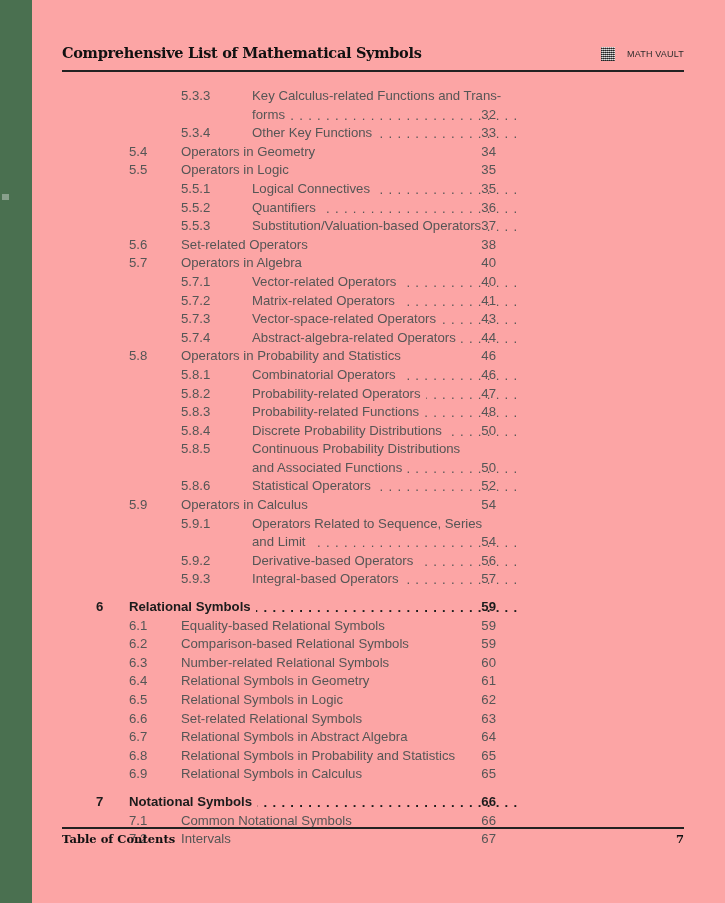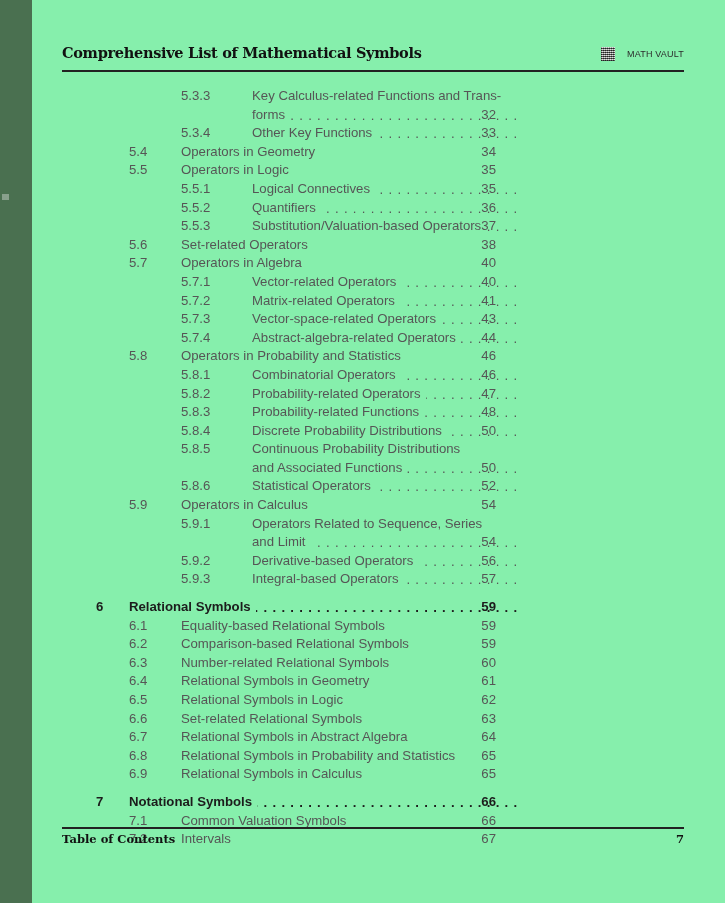--- a/index.html
+++ b/index.html
@@ -10,21 +10,21 @@
     width: 725px;
     height: 903px;
     background: #ffffff;
     font-family: "Liberation Sans", sans-serif;
     overflow: hidden;
     position: relative;
   }
   #page {
     position: absolute;
     inset: 0;
-    background: #86efac;
+    background: #fca5a5;
   }
   .edge-strip {
     position: absolute;
     left: 0;
     top: 0;
     width: 32px;
     height: 903px;
     background: #4a7050;
   }
   .edge-artifact {
@@ -491,21 +491,21 @@
         <span class="num">7</span>
         <span class="title-wrap">
           <span class="title-txt">Notational Symbols</span>
           <span class="leader"></span>
         </span>
         <span class="page">66</span>
       </div>
       <div class="row lvl2">
         <span class="num">7.1</span>
         <span class="title-wrap">
-          <span class="title-txt">Common Valuation Symbols</span>
+          <span class="title-txt">Common Notational Symbols</span>
           <span class="leader"></span>
         </span>
         <span class="page">66</span>
       </div>
       <div class="row lvl2">
         <span class="num">7.2</span>
         <span class="title-wrap">
           <span class="title-txt">Intervals</span>
           <span class="leader"></span>
         </span>

